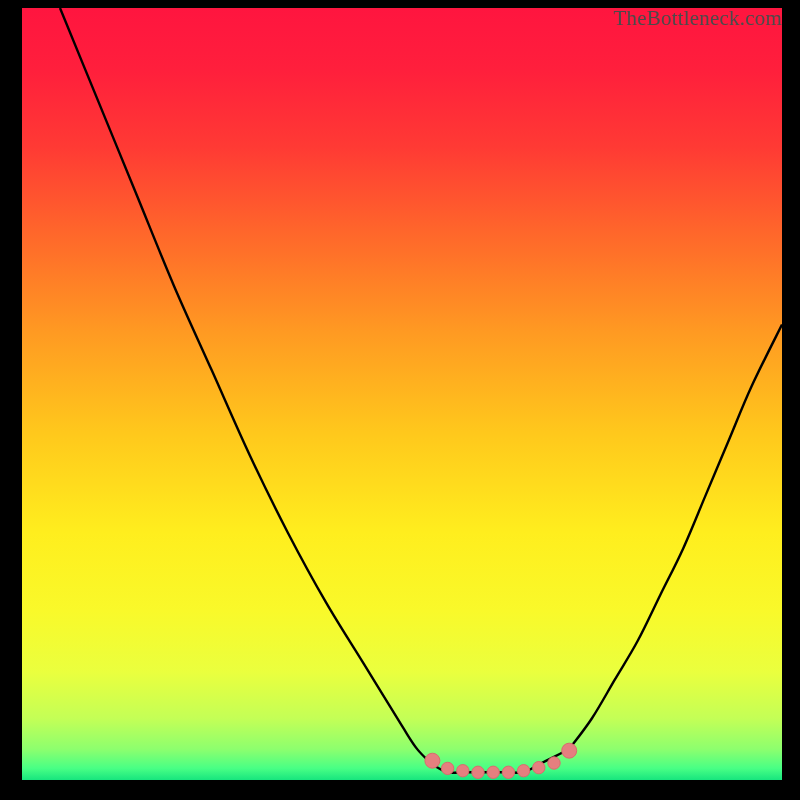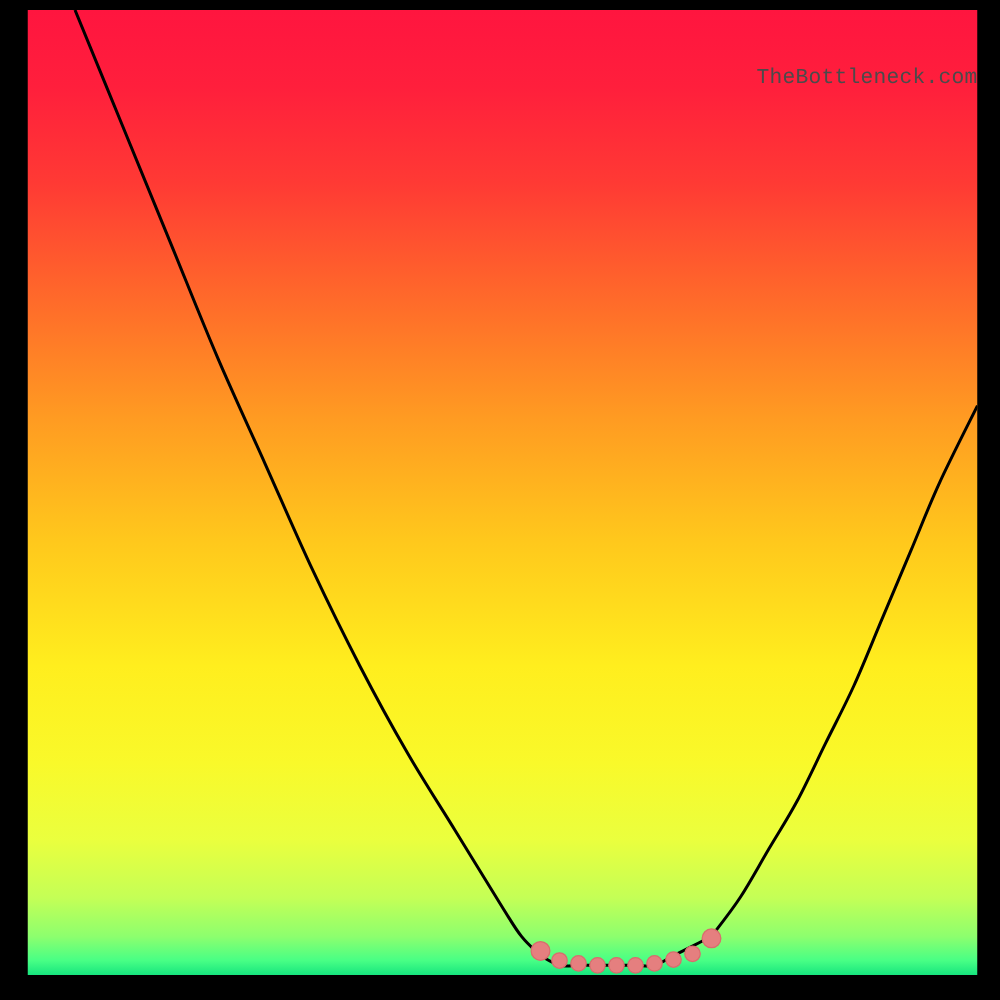--- a/index.html
+++ b/index.html
@@ -9,25 +9,24 @@
     position: absolute;
     left: 22px;
     top: 8px;
     width: 760px;
     height: 772px;
   }
   .watermark {
     position: absolute;
     top: 6px;
     right: 18px;
-    font-family: Liberation Mono, monospace;
-    font-size: 17px;
+    font-family: Liberation Serif, serif;
+    font-size: 21px;
     color: #4b4b4b;
     letter-spacing: 0.2px;
-    margin-top: 47px;
   }
   svg { display: block; }
 </style>
 </head>
 <body>
 
 <div class="stage">
 
   <div class="plot-area">
     <svg id="plot-svg" viewBox="0 0 760 772" width="760" height="772">

